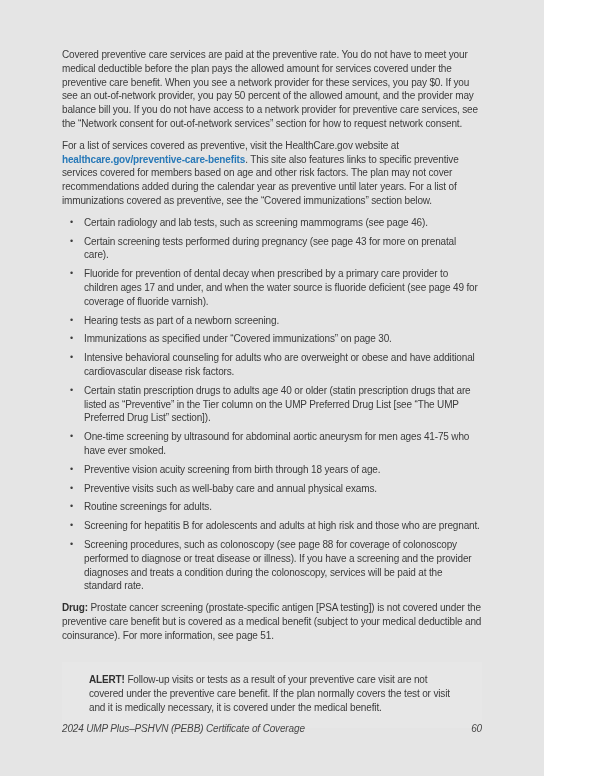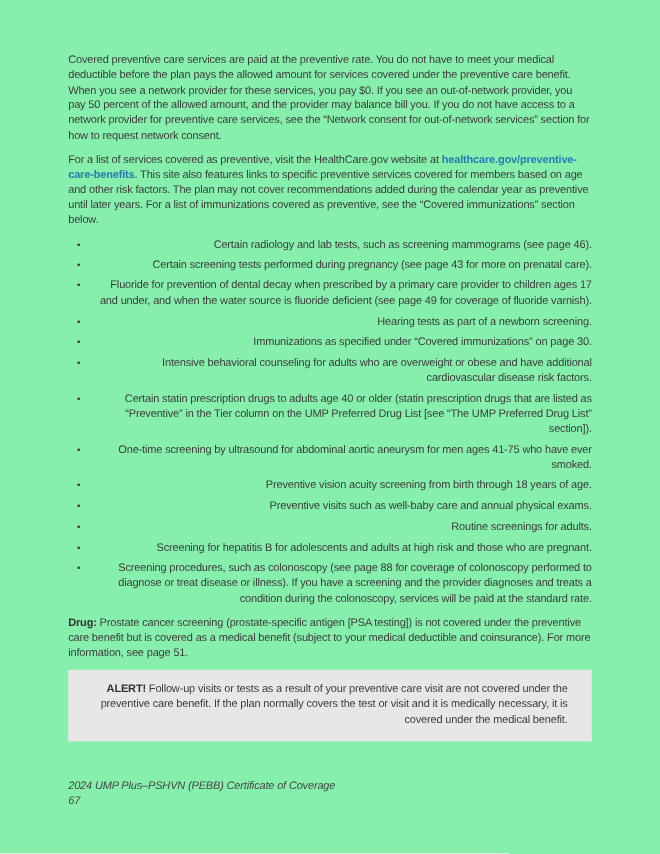--- a/index.html
+++ b/index.html
@@ -4,22 +4,22 @@
 <style>
   * { margin: 0; padding: 0; box-sizing: border-box; }
   html, body { background: #ffffff; }
   body {
     width: 600px; height: 776px;
     font-family: "Liberation Sans", "DejaVu Sans", sans-serif;
     overflow: hidden;
   }
   .page {
     position: relative;
-    width: 600px; height: 776px;
-    background: #86efac;
+    width: 544px; height: 776px;
+    background: #e5e5e5;
     padding: 48px 62px 0 62px;
     color: var(--body-text, #3b3b3b);
     font-size: 10px;
     line-height: 13.8px;
     letter-spacing: -0.15px;
   }
   p.body-par { margin-bottom: 8px; }
   a.doc-link {
     color: var(--link-color, #2879b8);
     font-weight: 700;
@@ -32,38 +32,36 @@
     display: flex;
     margin-bottom: 5px;
   }
   ul.bullet-list .marker {
     flex: 0 0 auto;
     width: 14px;
     margin-left: 8px;
     text-align: left;
     font-size: 9px;
   }
-  ul.bullet-list .btext { flex: 1 1 auto; text-align: right; }
+  ul.bullet-list .btext { flex: 1 1 auto; }
   .alert-box {
-    margin-top: 8px;
+    margin-top: 20px;
     background: var(--alert-bg, #e7e7e7);
     padding: 11px 22px 13px 27px;
-    text-align: right;
   }
   .footer {
     position: absolute;
     left: 62px; right: 62px;
     bottom: 40px;
     display: flex;
     justify-content: space-between;
     align-items: baseline;
     font-style: italic;
     font-size: 10px;
     color: #474747;
-    flex-direction: column;
   }
   .footer .page-num { font-style: italic; }
 </style>
 </head>
 <body>
 
 <div class="page">
 
   <p class="body-par">Covered preventive care services are paid at the preventive rate. You do not have to meet your medical deductible before the plan pays the allowed amount for services covered under the preventive care benefit. When you see a network provider for these services, you pay $0. If you see an out-of-network provider, you pay 50 percent of the allowed amount, and the provider may balance bill you. If you do not have access to a network provider for preventive care services, see the “Network consent for out-of-network services” section for how to request network consent.</p>
 
@@ -124,16 +122,16 @@
         <span class="btext">Screening procedures, such as colonoscopy (see page 88 for coverage of colonoscopy performed to diagnose or treat disease or illness). If you have a screening and the provider diagnoses and treats a condition during the colonoscopy, services will be paid at the standard rate.</span>
       </li>
   </ul>
 
   <p class="body-par"><strong class="inline-bold">Drug:</strong><span> Prostate cancer screening (prostate-specific antigen [PSA testing]) is not covered under the preventive care benefit but is covered as a medical benefit (subject to your medical deductible and coinsurance). For more information, see page 51.</span></p>
 
   <div class="alert-box"><strong class="inline-bold">ALERT!</strong><span> Follow-up visits or tests as a result of your preventive care visit are not covered under the preventive care benefit. If the plan normally covers the test or visit and it is medically necessary, it is covered under the medical benefit.</span></div>
 
   <div class="footer">
     <span>2024 UMP Plus–PSHVN (PEBB) Certificate of Coverage</span>
-    <span class="page-num">67</span>
+    <span class="page-num">60</span>
   </div>
 
 </div>
 
 </body></html>

